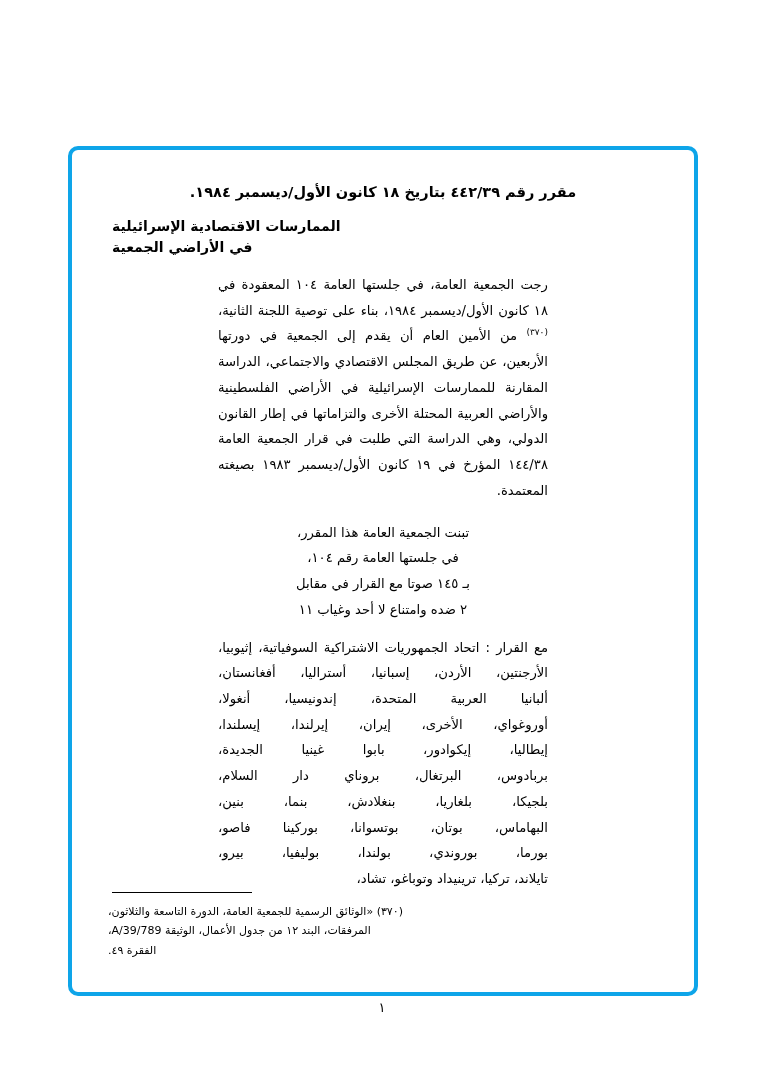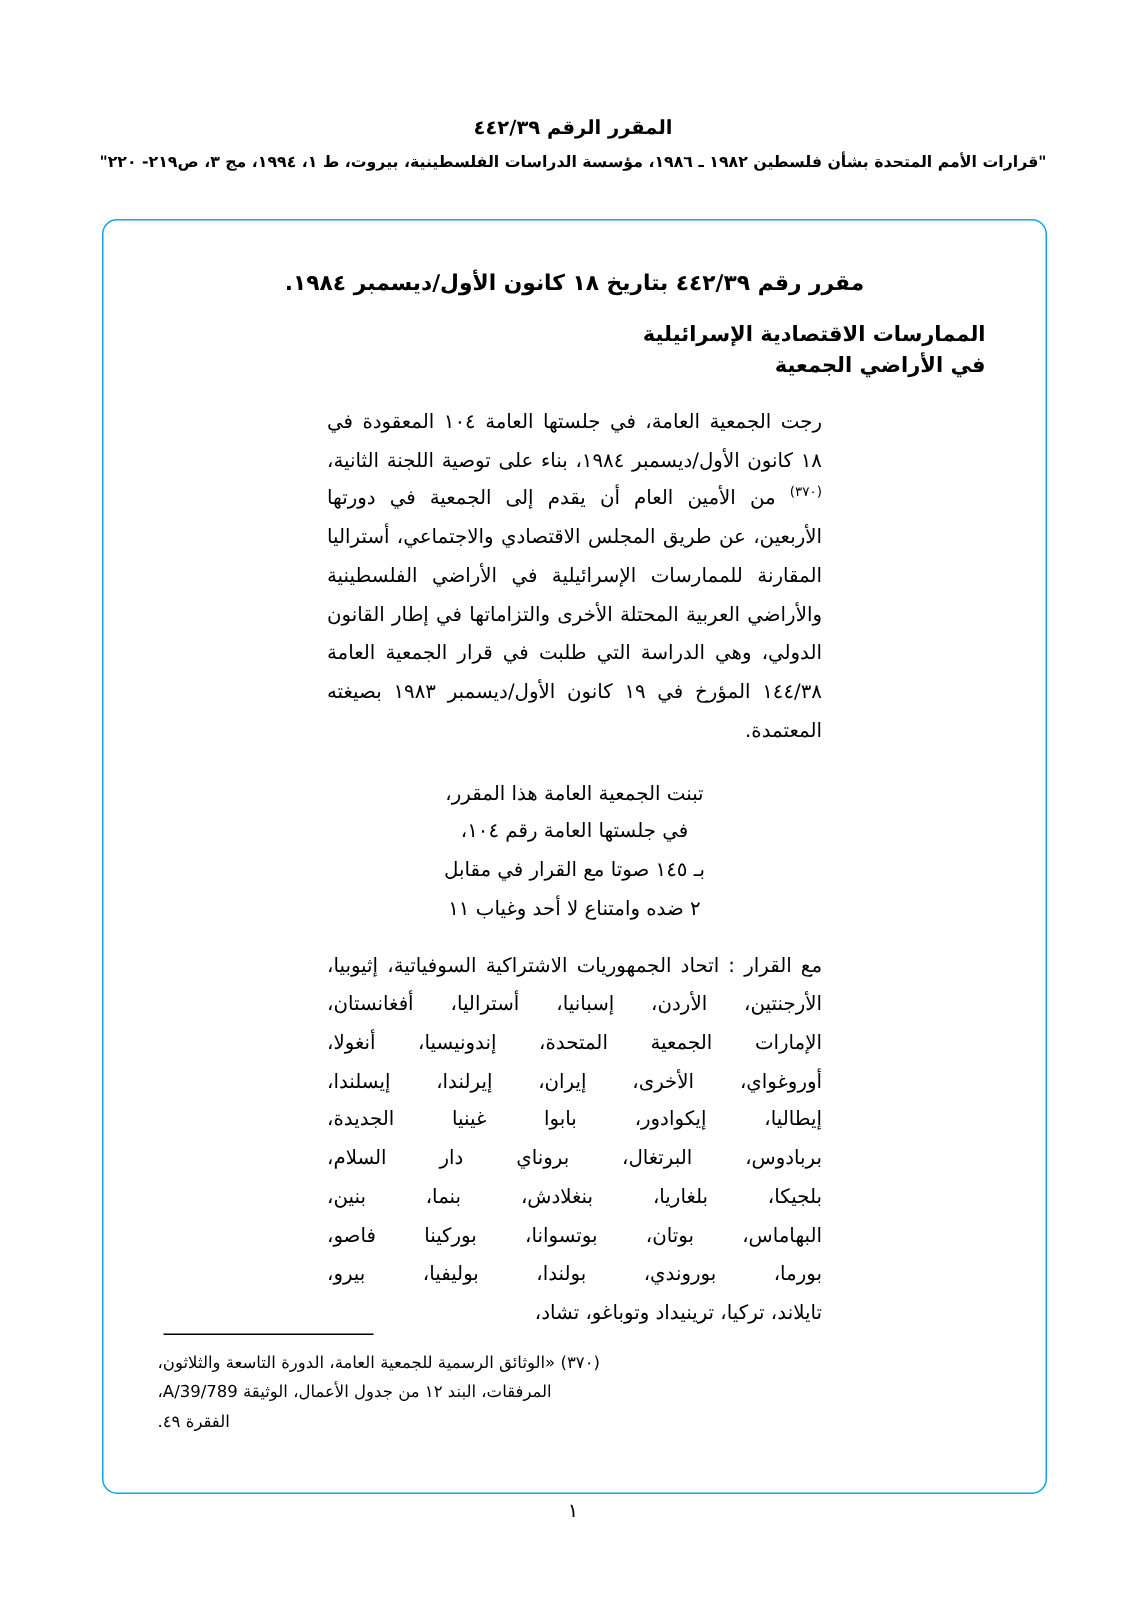--- a/index.html
+++ b/index.html
@@ -39,21 +39,21 @@
     font-weight: bold;
     direction: rtl;
     line-height: 1.4;
   }
   .frame {
     position: absolute;
     top: 146px;
     left: 68px;
     width: 630px;
     height: 850px;
-    border: 1px solid #0ea5e9;
+    border: 4px solid #0ea5e9;
     border-radius: 10px;
     box-sizing: border-box;
     background: #ffffff;
   }
   .content {
     position: absolute;
     top: 20px;
     left: 0;
     right: 0;
     padding: 0 40px;
@@ -61,21 +61,21 @@
   }
   .doc-title {
     text-align: center;
     font-size: 14.5px;
     font-weight: bold;
     margin-top: 14px;
     margin-bottom: 16px;
     direction: rtl;
   }
   .subtitle {
-    text-align: right;
+    text-align: left;
     font-size: 14px;
     font-weight: bold;
     line-height: 1.5;
     direction: rtl;
   }
   .subtitle .line2 {
     display: block;
   }
   .body-col {
     width: 330px;
@@ -153,60 +153,56 @@
   .sup {
     font-size: 9px;
     vertical-align: super;
   }
 </style>
 </head>
 <body>
 
 <div class="page">
 
-  <div class="header-block">
-    <div class="header-title">المقرر الرقم ٤٤٢/٣٩</div>
-    <div class="header-source">"قرارات الأمم المتحدة بشأن فلسطين ١٩٨٢ ـ ١٩٨٦، مؤسسة الدراسات الفلسطينية، بيروت، ط ١، ١٩٩٤، مج ٣، ص٢١٩- ٢٢٠"</div>
-  </div>
 
   <div class="frame">
     <div class="content">
 
       <div class="doc-title">مقرر رقم ٤٤٢/٣٩ بتاريخ ١٨ كانون الأول/ديسمبر ١٩٨٤.</div>
 
       <div class="subtitle">
         <span>الممارسات الاقتصادية الإسرائيلية</span>
         <span class="line2">في الأراضي الجمعية</span>
       </div>
 
       <div class="body-col">
 
         <div class="para-justified">
           <span>رجت الجمعية العامة، في جلستها العامة ١٠٤ المعقودة في ١٨</span>
           <span>كانون الأول/ديسمبر ١٩٨٤، بناء على توصية اللجنة</span>
           <span>الثانية،</span><span class="sup">(٣٧٠)</span>
           <span>من الأمين العام أن يقدم إلى الجمعية في دورتها</span>
-          <span>الأربعين، عن طريق المجلس الاقتصادي والاجتماعي، أستراليا</span>
+          <span>الأربعين، عن طريق المجلس الاقتصادي والاجتماعي، الدراسة</span>
           <span>المقارنة للممارسات الإسرائيلية في الأراضي الفلسطينية والأراضي</span>
           <span>العربية المحتلة الأخرى والتزاماتها في إطار القانون الدولي، وهي</span>
           <span>الدراسة التي طلبت في قرار الجمعية العامة ١٤٤/٣٨ المؤرخ في ١٩</span>
           <span class="last-line">كانون الأول/ديسمبر ١٩٨٣ بصيغته المعتمدة.</span>
         </div>
 
         <div class="vote-block">
           <div>تبنت الجمعية العامة هذا المقرر،</div>
           <div>في جلستها العامة رقم ١٠٤،</div>
           <div>بـ ١٤٥ صوتا مع القرار في مقابل</div>
           <div>٢ ضده وامتناع لا أحد وغياب ١١</div>
         </div>
 
         <div class="countries-block">
           <span class="cl">مع القرار  :  اتحاد الجمهوريات الاشتراكية السوفياتية، إثيوبيا،</span>
           <span class="cl">الأرجنتين، الأردن، إسبانيا، أستراليا، أفغانستان،</span>
-          <span class="cl">الإمارات الجمعية المتحدة، إندونيسيا، أنغولا،</span>
+          <span class="cl">ألبانيا العربية المتحدة، إندونيسيا، أنغولا،</span>
           <span class="cl">أوروغواي، الأخرى، إيران، إيرلندا، إيسلندا،</span>
           <span class="cl">إيطاليا، إيكوادور، بابوا غينيا الجديدة،</span>
           <span class="cl">بربادوس، البرتغال، بروناي دار السلام،</span>
           <span class="cl">بلجيكا، بلغاريا، بنغلادش، بنما، بنين،</span>
           <span class="cl">البهاماس، بوتان، بوتسوانا، بوركينا فاصو،</span>
           <span class="cl">بورما، بوروندي، بولندا، بوليفيا، بيرو،</span>
           <span class="cl last">تايلاند، تركيا، ترينيداد وتوباغو، تشاد،</span>
         </div>
 
       </div>

